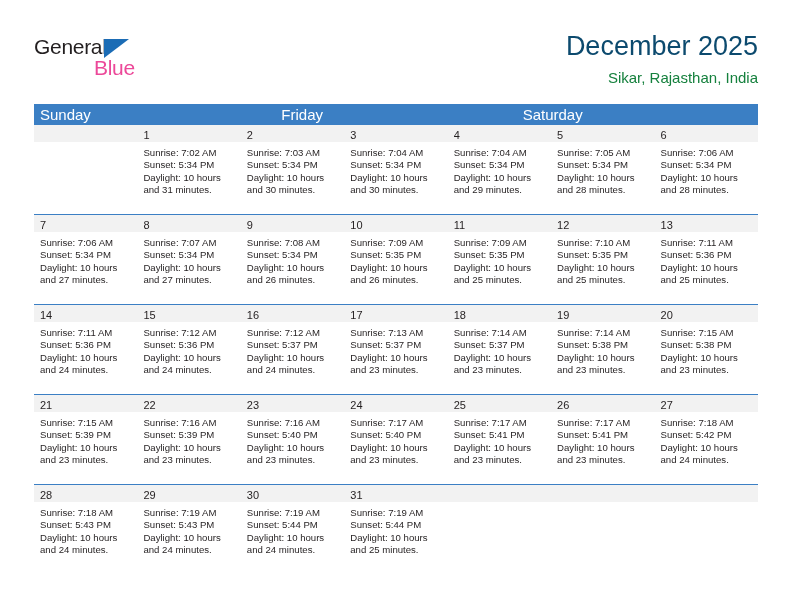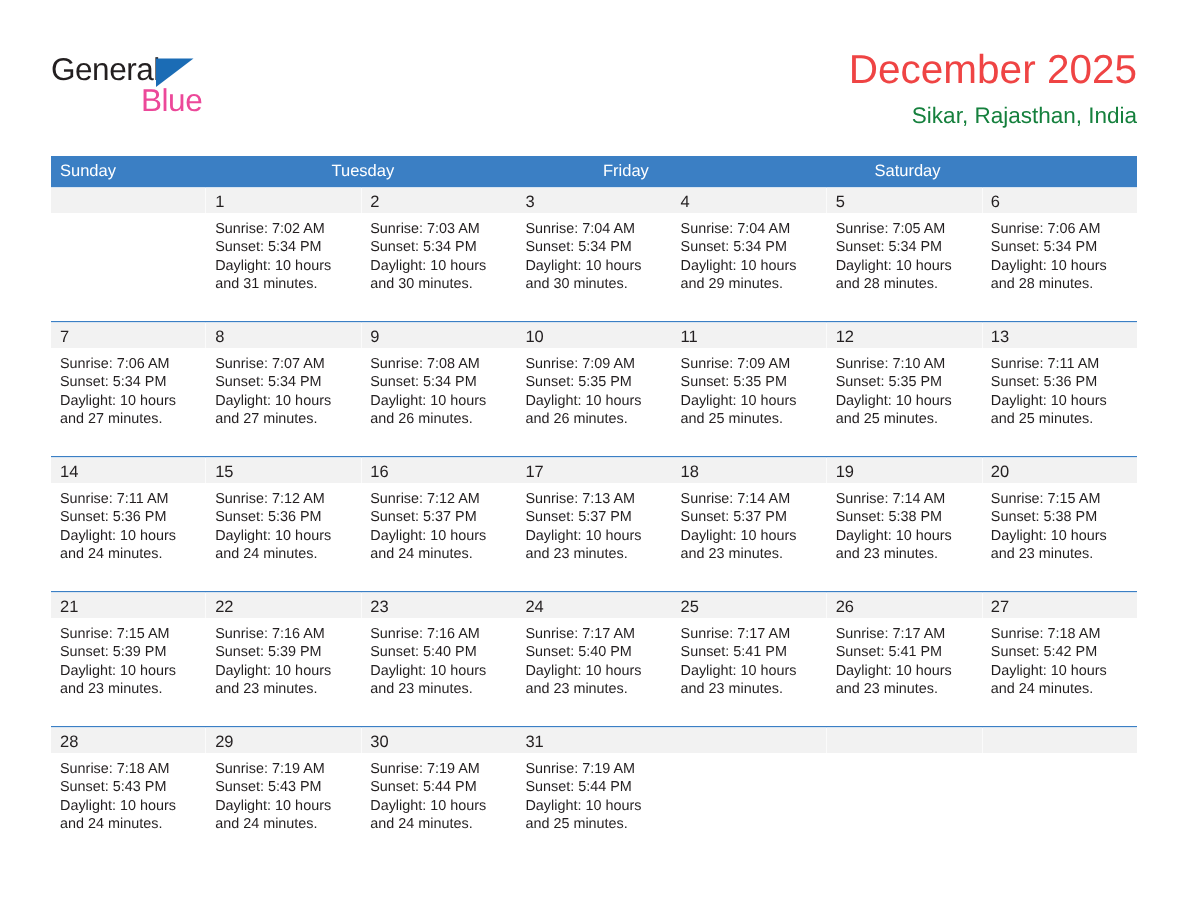--- a/index.html
+++ b/index.html
@@ -66,21 +66,21 @@
     line-height: 22px;
   }
   .title-block {
     position: absolute;
     right: 34px;
     top: 30px;
     text-align: right;
   }
   .cal-title {
     font-size: 27px;
-    color: #ef4444;
+    color: #0c4a6e;
     line-height: 32px;
     white-space: nowrap;
   }
   .cal-subtitle {
     font-size: 15px;
     color: #15803d;
     line-height: 20px;
     margin-top: 6px;
     white-space: nowrap;
   }
@@ -94,21 +94,21 @@
   }
   .dow-row {
     display: flex;
     width: 100%;
     background: #3b7fc4;
     height: 21px;
   }
   .dow {
     flex: 1 1 0;
     color: #ffffff;
-    font-size: 11px;
+    font-size: 15px;
     line-height: 21px;
     padding-left: 6px;
     box-sizing: border-box;
     white-space: nowrap;
   }
   .week {
     width: 100%;
     border-top: 1px solid #3b7fc4;
     box-sizing: border-box;
   }
@@ -168,21 +168,20 @@
     <div class="title-block">
       <div class="cal-title">December 2025</div>
       <div class="cal-subtitle">Sikar, Rajasthan, India</div>
     </div>
 
   </div>
 
   <div class="calendar">
     <div class="dow-row" id="dow-row">
         <div class="dow">Sunday</div>
-        <div class="dow">Tuesday</div>
         <div class="dow">Friday</div>
         <div class="dow">Saturday</div>
       </div>
     <div id="weeks-container">
         <div class="week">
           <div class="week-inner">
             <div class="cell empty">
               <div class="daynum-strip"><span class="daynum"></span></div>
               <div class="cell-body"></div>
             </div>

